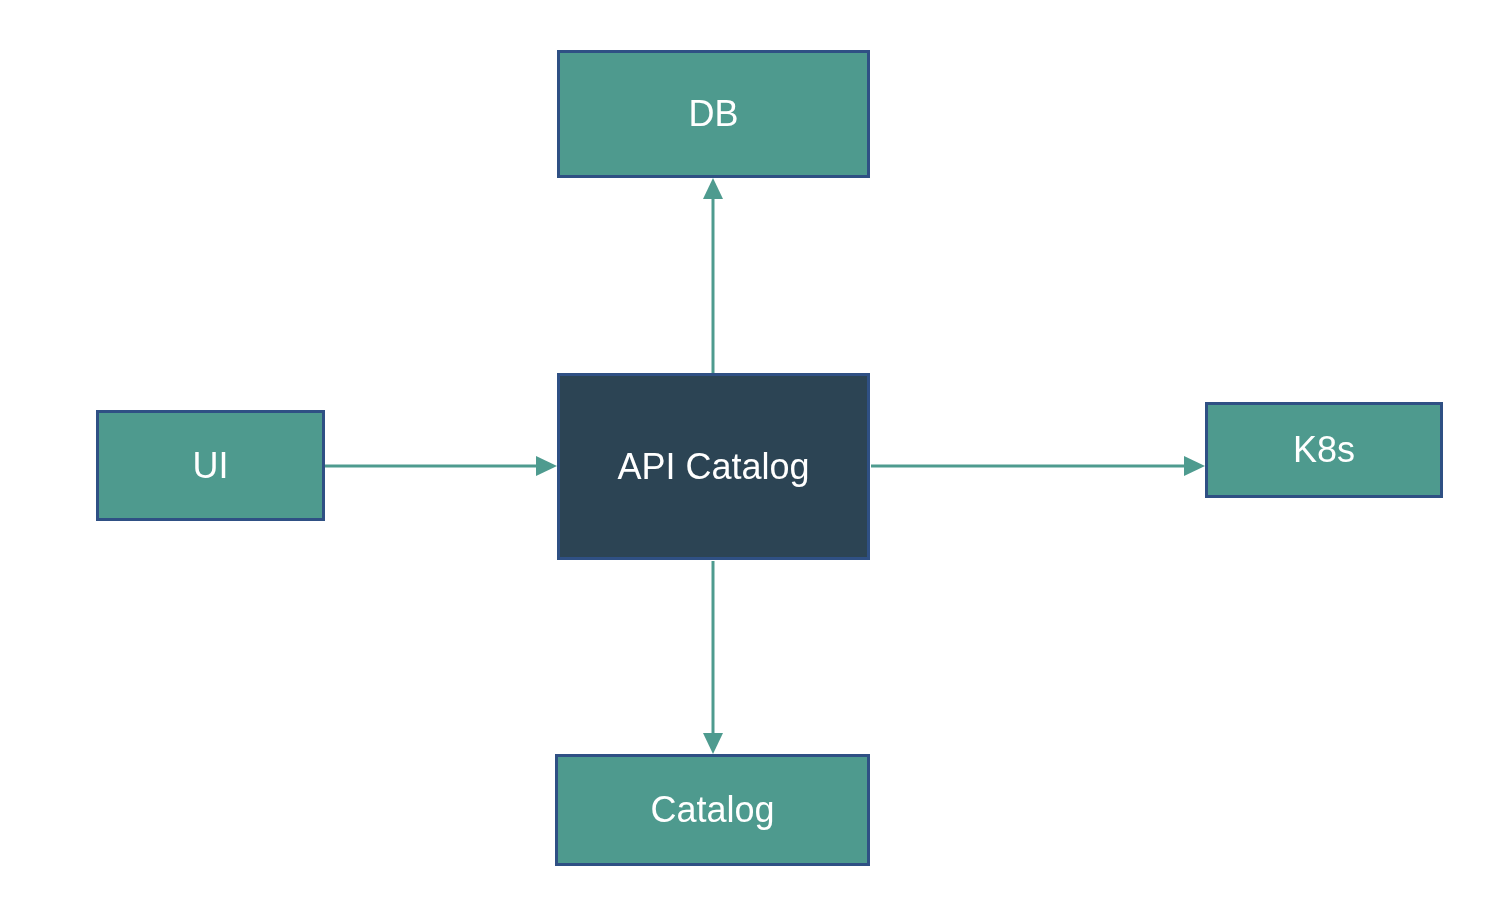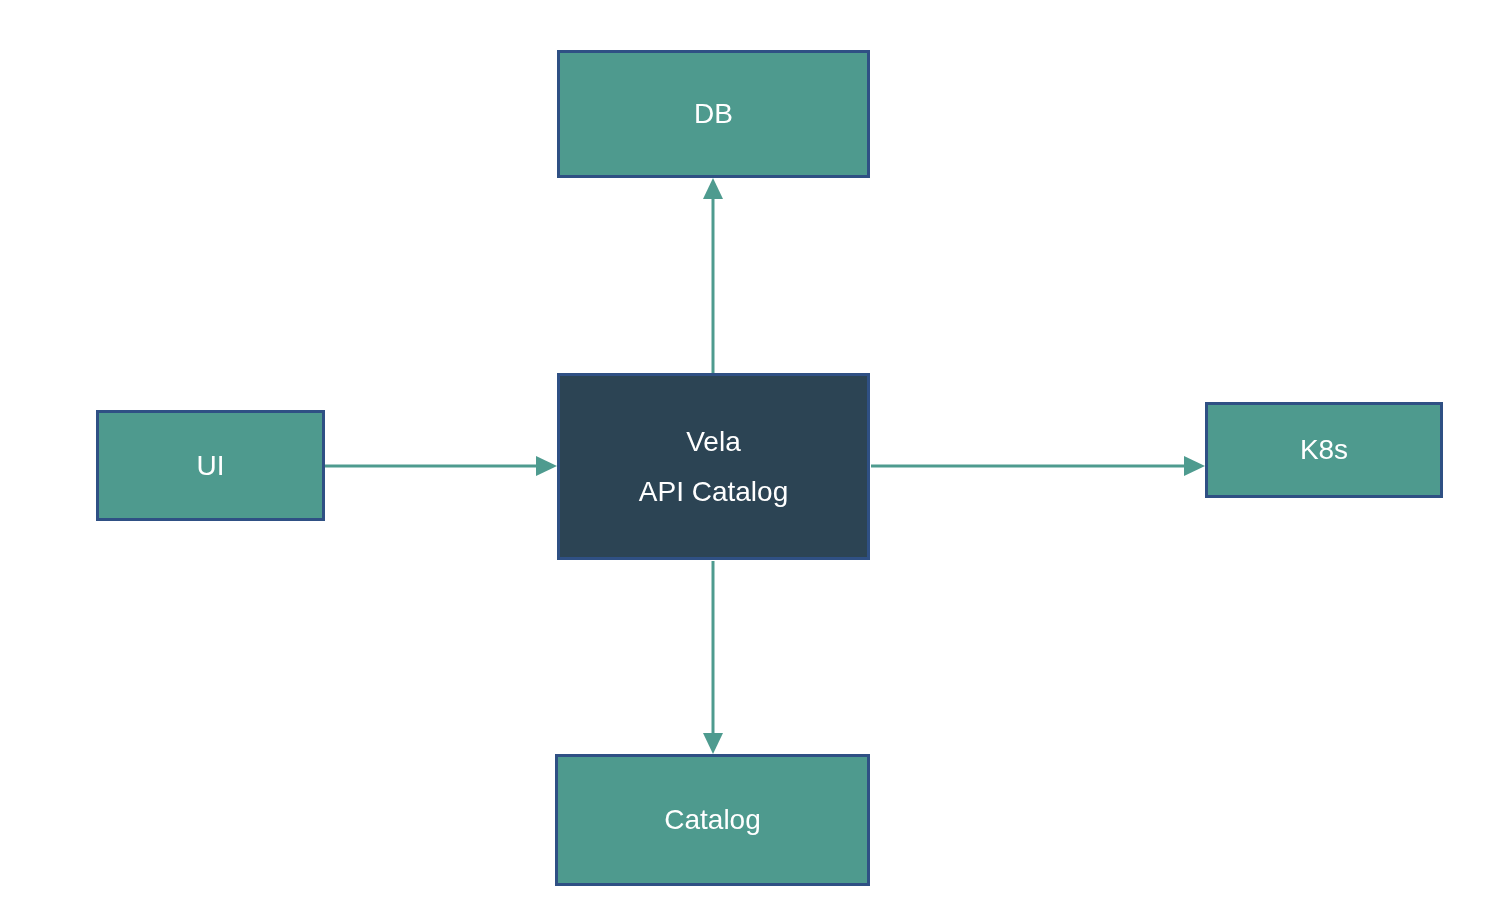--- a/index.html
+++ b/index.html
@@ -35,35 +35,35 @@
   }
   .edge-head {
     fill: var(--arrow);
     stroke: none;
   }
   .node {
     position: absolute;
     display: flex;
     align-items: center;
     justify-content: center;
-    text-align: center;
+    text-align: right;
     background: var(--node-fill);
     border: 3px solid var(--node-border);
     color: var(--text);
-    font-size: 28px;
+    font-size: 36px;
     line-height: 50px;
   }
   .node--center {
     background: var(--center-fill);
   }
   .node--db      { left: 557px;  top: 50px;  width: 313px; height: 128px; }
   .node--ui      { left: 58px;   top: 410px; width: 229px; height: 111px; margin-left: 38px; }
   .node--api     { left: 557px;  top: 373px; width: 313px; height: 187px; }
   .node--k8s     { left: 1205px; top: 402px; width: 238px; height: 96px; }
-  .node--catalog { left: 555px;  top: 754px; width: 315px; height: 132px; }
+  .node--catalog { left: 555px;  top: 754px; width: 315px; height: 112px; }
   .node-label { display: block; }
 </style>
 </head>
 <body>
 
 <div class="canvas">
 
   <svg class="edges-layer" viewBox="0 0 1488 914" xmlns="http://www.w3.org/2000/svg">
 
     <g>
@@ -90,21 +90,20 @@
   <div class="node node--db">
     <span class="node-label">DB</span>
   </div>
 
   <div class="node node--ui">
     <span class="node-label">UI</span>
   </div>
 
   <div class="node node--center node--api">
     <div>
-      <span class="node-label">Vela</span>
       <span class="node-label">API Catalog</span>
     </div>
   </div>
 
   <div class="node node--k8s">
     <span class="node-label">K8s</span>
   </div>
 
   <div class="node node--catalog">
     <span class="node-label">Catalog</span>

